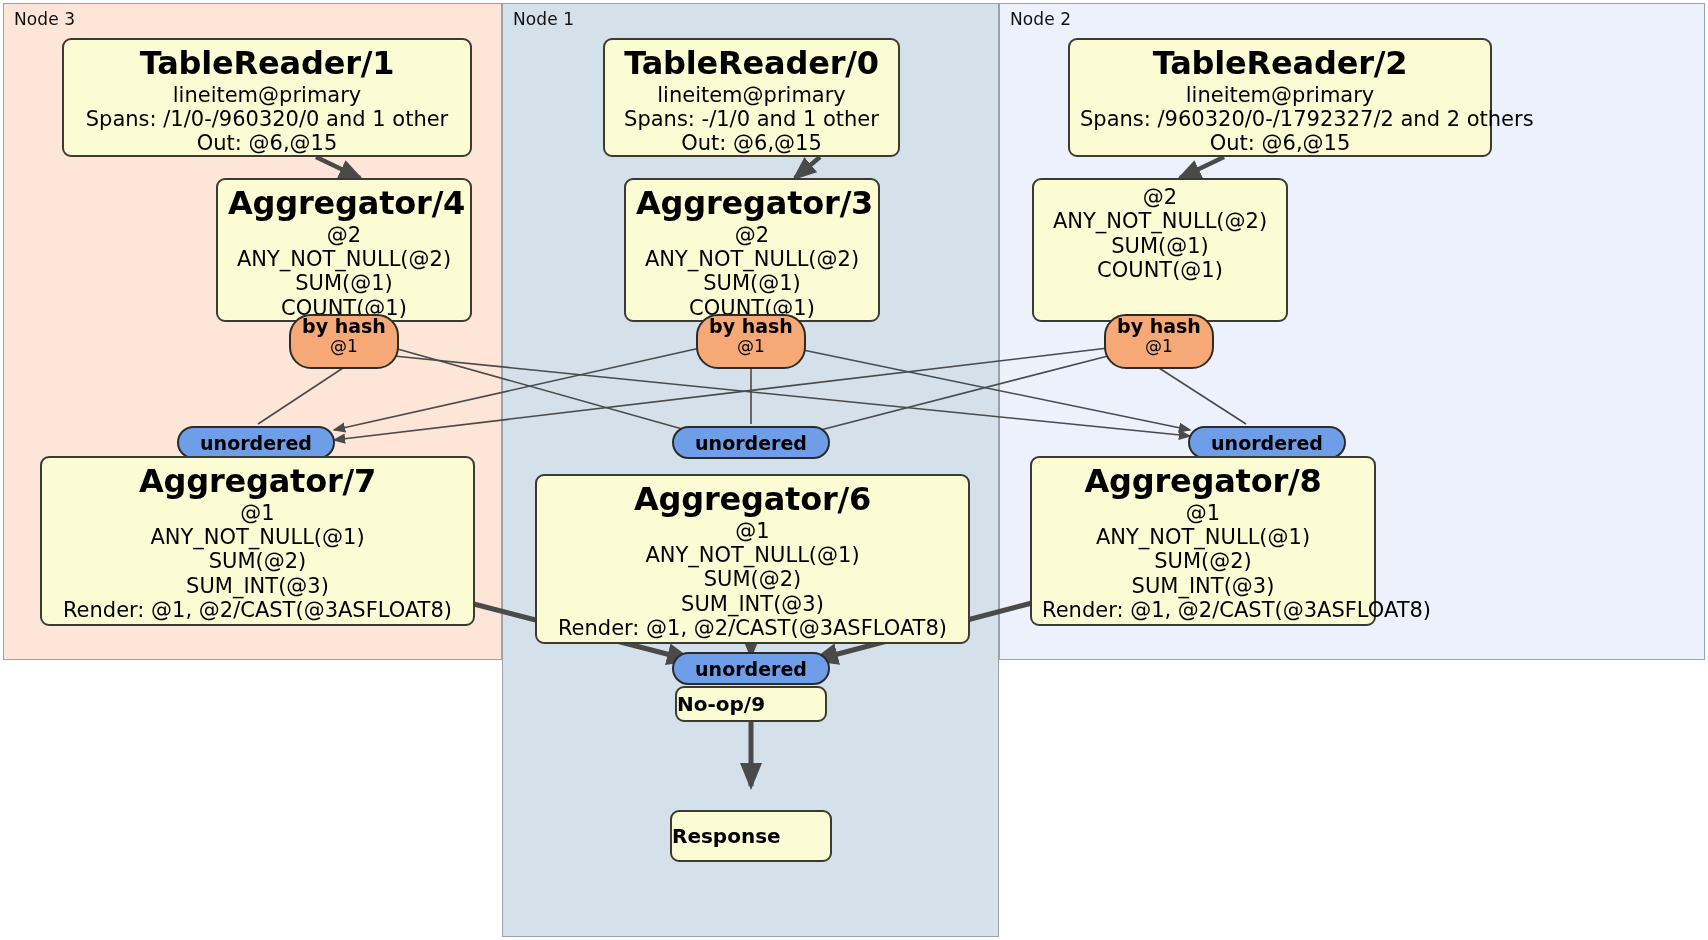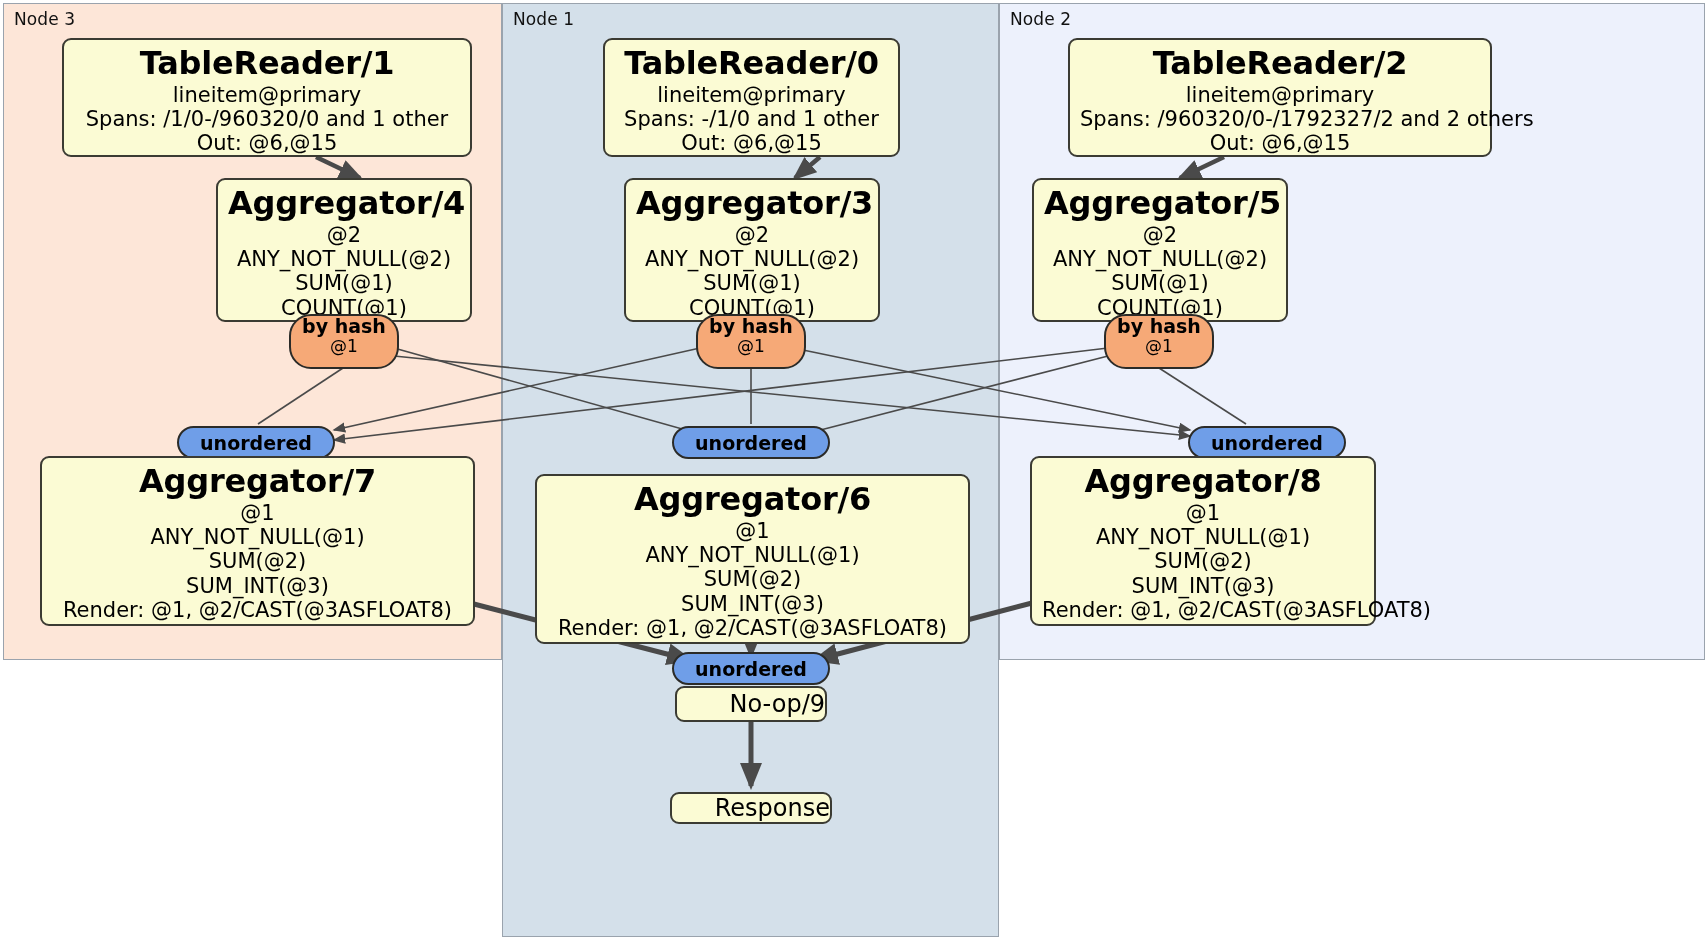--- a/index.html
+++ b/index.html
@@ -22,22 +22,22 @@
   .pill{position:absolute;box-sizing:border-box;border:2px solid #2b2b28;
         border-radius:22px;text-align:center;color:#000;}
   .pill.hash{background:#f6a977;padding-top:0;}
   .pill.hash .t{font-size:19px;font-weight:bold;line-height:1.1;}
   .pill.hash .s{font-size:17px;line-height:1.1;}
   .pill.unord{background:#6f9ee8;}
   .pill.unord .t{font-size:19px;font-weight:bold;line-height:1.0;}
 
   .small-box{position:absolute;box-sizing:border-box;background:#fbfbd4;
              border:2px solid #3b3b33;border-radius:9px;text-align:center;
-             display:flex;align-items:center;justify-content:flex-end;
-             font-size:24px;font-weight:normal;color:#000;}
+             display:flex;align-items:center;justify-content:flex-start;
+             font-size:20px;font-weight:bold;color:#000;}
 </style>
 </head>
 <body>
 
 <div id="stage">
 
   <div class="node-panel" style="left:3px;top:3px;width:499px;height:657px;background:#fde6d8;">
     <div class="node-label">Node 3</div>
   </div>
 
@@ -113,21 +113,20 @@
 
   <div class="proc" style="left:624px;top:178px;width:256px;height:144px;">
     <div class="title">Aggregator/3</div>
     <div class="det">@2</div>
     <div class="det">ANY_NOT_NULL(@2)</div>
     <div class="det">SUM(@1)</div>
     <div class="det">COUNT(@1)</div>
   </div>
 
   <div class="proc" style="left:1032px;top:178px;width:256px;height:144px;">
-    <div class="title">Aggregator/5</div>
     <div class="det">@2</div>
     <div class="det">ANY_NOT_NULL(@2)</div>
     <div class="det">SUM(@1)</div>
     <div class="det">COUNT(@1)</div>
   </div>
 
   <div class="pill hash" style="left:289px;top:314px;width:110px;height:55px;">
     <div class="t">by hash</div>
     <div class="s">@1</div>
   </div>
@@ -182,17 +181,17 @@
   </div>
 
   <div class="pill unord" style="left:672px;top:652px;width:158px;height:33px;padding-top:6px;">
     <div class="t">unordered</div>
   </div>
 
   <div class="small-box" style="left:675px;top:686px;width:152px;height:36px;">
     <span>No-op/9</span>
   </div>
 
-  <div class="small-box" style="left:670px;top:792px;width:162px;height:32px;">
+  <div class="small-box" style="left:670px;top:810px;width:162px;height:52px;">
     <span>Response</span>
   </div>
 
 </div>
 
 </body></html>

